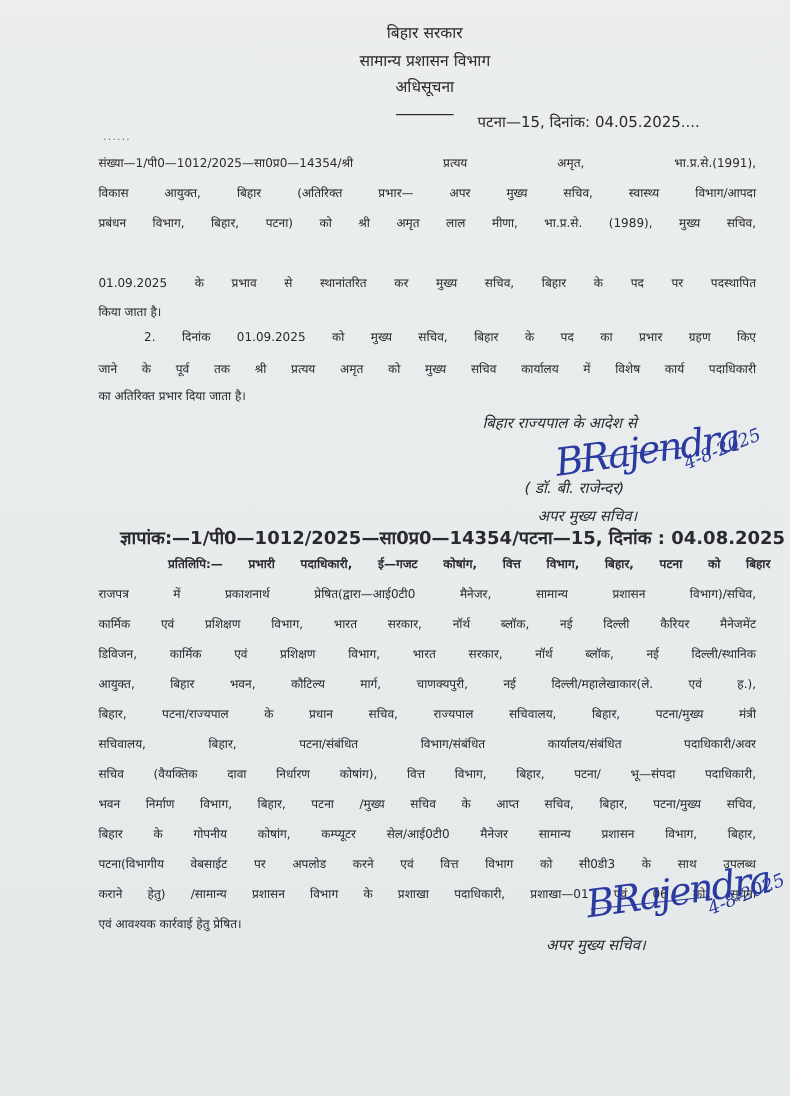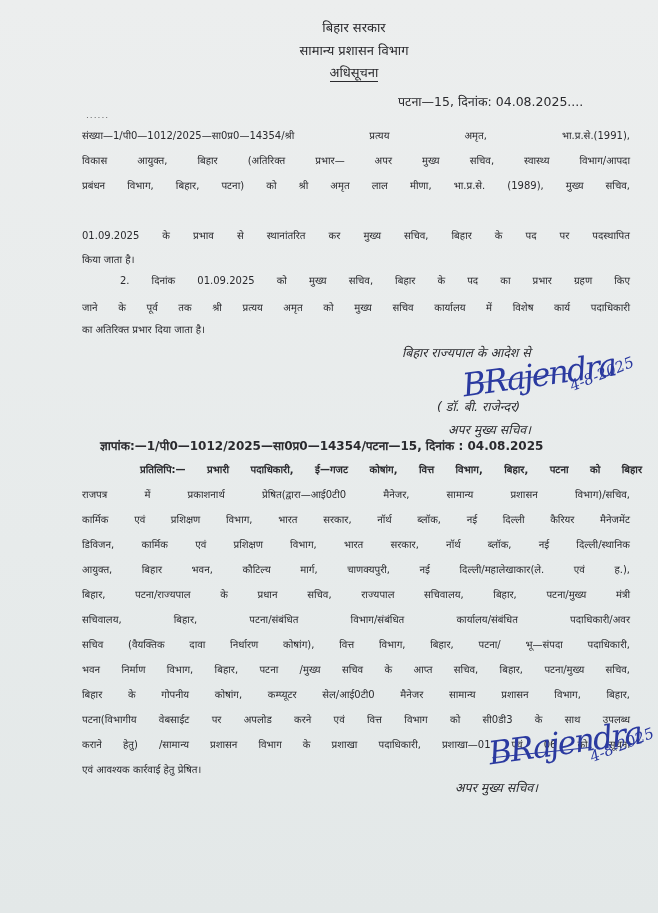--- a/index.html
+++ b/index.html
@@ -12,42 +12,42 @@
     }
     .page {
       position: absolute; left: 0; top: 0; width: 658px; height: 913px;
       background: linear-gradient(180deg, #eceeee 0%, #e7ebeb 60%, #e3e8e8 100%);
     }
     .abs { position: absolute; white-space: nowrap; }
     .hdr { font-size: 13px; text-align: center; width: 658px; left: 0; }
     .hdr1 { top: 18px; left: 25px; }
     .hdr2 { top: 41px; left: 25px; }
     .hdr3 { top: 63px; left: 25px; }
-    .hdr3 span { border-bottom: 1px solid #2a2a2e; padding-bottom: 1px; }
+    .hdr3 span { border-bottom: 1px solid #2a2a2e; padding-bottom: 14px; }
     .place-date { top: 93px; left: 398px; font-size: 12.5px; }
     .dots { top: 110px; left: 86px; font-size: 9px; letter-spacing: 1px; color: #666; }
     .line { position: absolute; left: 82px; width: 548px; font-size: 10px;
             white-space: nowrap; text-align: justify; text-align-last: justify; }
     .line.last { text-align-last: left; }
     .sig-block { font-size: 12.5px; font-style: italic; }
     .signature { color: #2b3aa0; font-family: "DejaVu Serif", serif; font-style: italic; }
     .sig-name { font-size: 32px; letter-spacing: -2px; }
     .sig-date { font-size: 15px; }
-    .memo { left: 100px; top: 437px; font-size: 12px; font-weight: bold; }
+    .memo { left: 100px; top: 437px; font-size: 15px; font-weight: bold; }
   </style>
 </head>
 <body>
 
 <div class="page">
 
   <div class="abs hdr hdr1">बिहार सरकार</div>
   <div class="abs hdr hdr2">सामान्य प्रशासन विभाग</div>
   <div class="abs hdr hdr3"><span>अधिसूचना</span></div>
 
-  <div class="abs place-date">पटना—15, दिनांक: 04.08.2025....</div>
+  <div class="abs place-date">पटना—15, दिनांक: 04.05.2025....</div>
   <div class="abs dots">......</div>
 
   <div class="line" style="top:128px">संख्या—1/पी0—1012/2025—सा0प्र0—14354/श्री प्रत्यय अमृत, भा.प्र.से.(1991),</div>
   <div class="line" style="top:153px">विकास आयुक्त, बिहार (अतिरिक्त प्रभार— अपर मुख्य सचिव, स्वास्थ्य विभाग/आपदा</div>
   <div class="line" style="top:178px">प्रबंधन विभाग, बिहार, पटना) को श्री अमृत लाल मीणा, भा.प्र.से. (1989), मुख्य सचिव,</div>
   <div class="line" style="top:228px">01.09.2025 के प्रभाव से स्थानांतरित कर मुख्य सचिव, बिहार के पद पर पदस्थापित</div>
   <div class="line last" style="top:252px">किया जाता है।</div>
 
   <div class="line" style="top:273px; left:120px; width:510px">2.        दिनांक 01.09.2025 को मुख्य सचिव, बिहार के पद का प्रभार ग्रहण किए</div>
   <div class="line" style="top:300px">जाने के पूर्व तक श्री प्रत्यय अमृत को मुख्य सचिव कार्यालय में विशेष कार्य पदाधिकारी</div>

